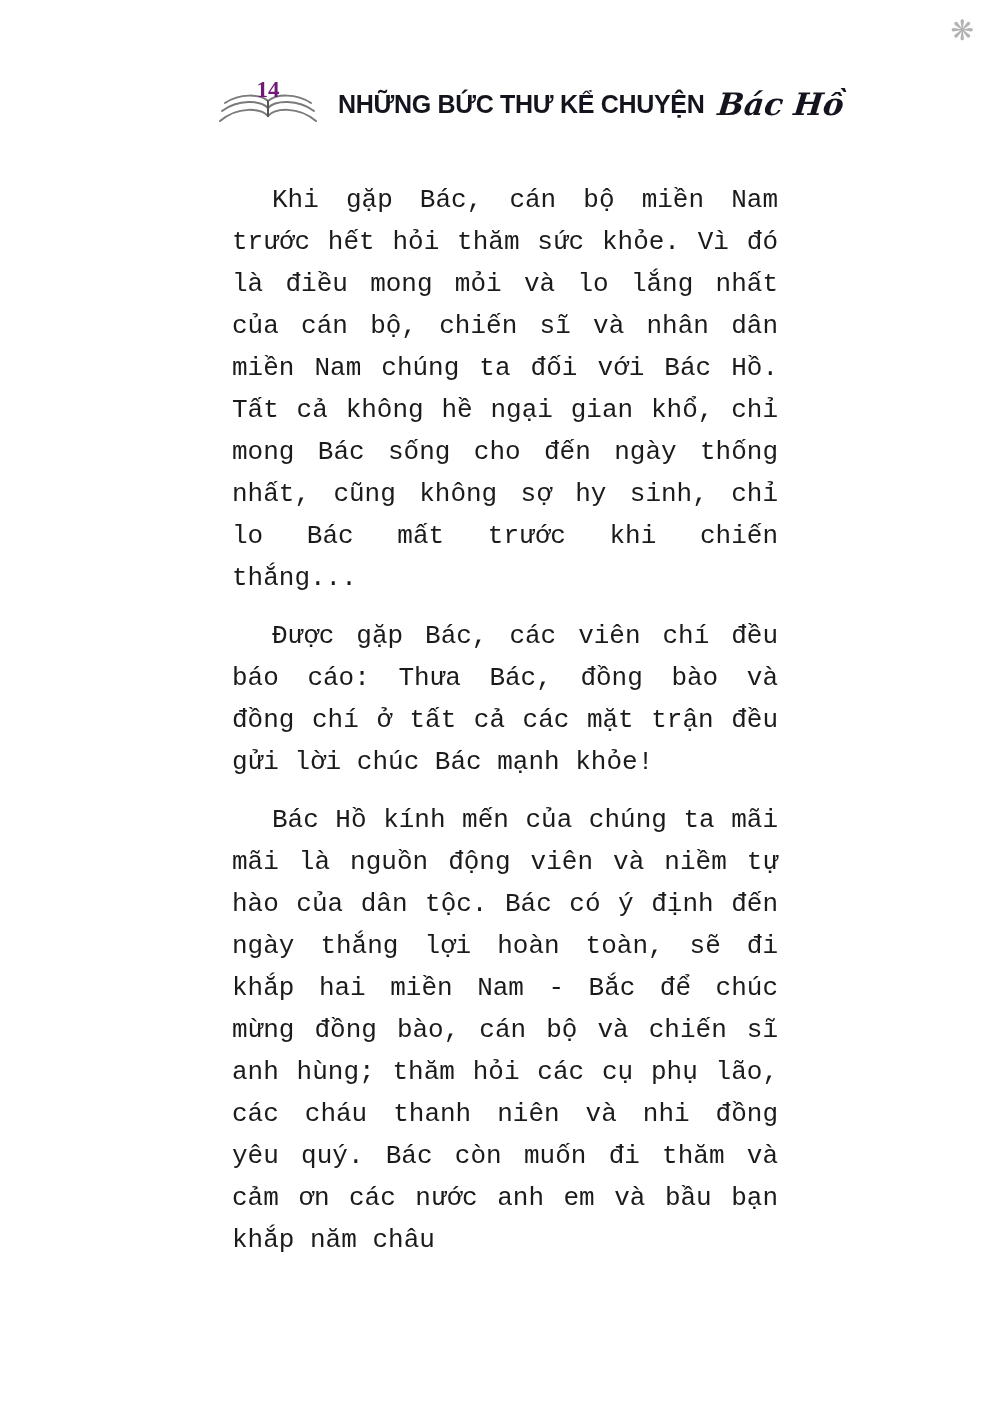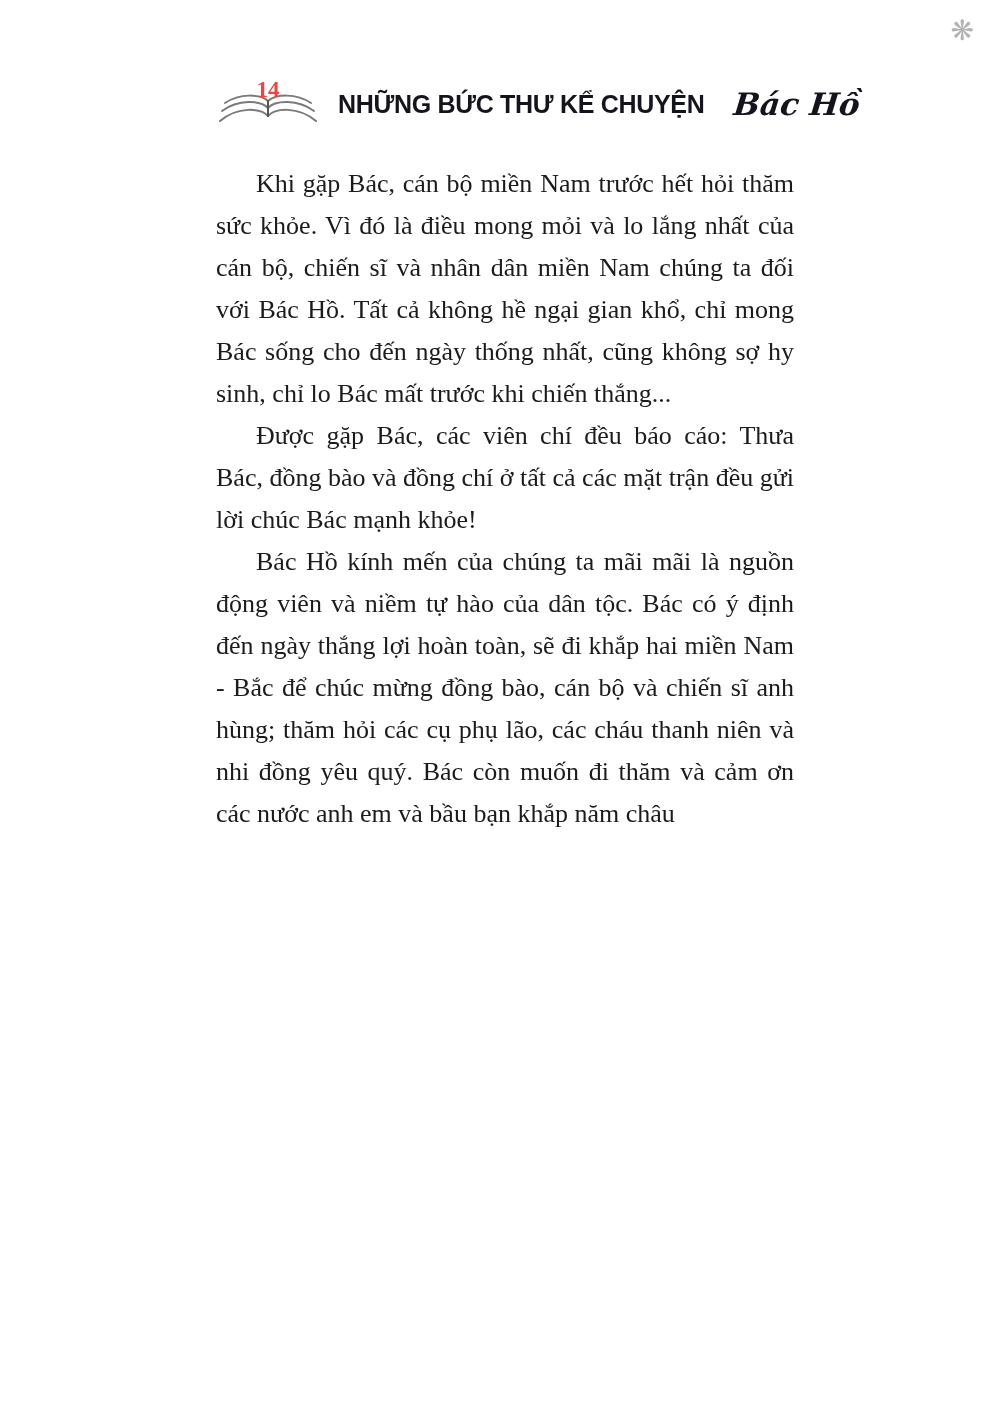--- a/index.html
+++ b/index.html
@@ -45,30 +45,30 @@
     top: 10px;
   }
   .page-num {
     position: absolute;
     top: 0px;
     left: 0;
     width: 100%;
     text-align: center;
     font-size: 23px;
     font-weight: bold;
-    color: #ef4444;
+    color: #701a75;
     font-family: "Liberation Serif", serif;
   }
   .header-title {
     font-family: "Liberation Sans", sans-serif;
     font-weight: 700;
     font-size: 25px;
     letter-spacing: -0.3px;
     color: #14141e;
-    margin: 0 16px 0 20px;
+    margin: 0 0 0 20px;
     white-space: nowrap;
   }
   .header-script {
     font-family: "DejaVu Serif", serif;
     font-style: italic;
     font-weight: bold;
     font-size: 31px;
     color: #14141e;
     margin-left: 14px;
     white-space: nowrap;
@@ -80,22 +80,23 @@
     position: absolute;
     top: 163px;
     left: 216px;
     width: 578px;
     font-size: 26px;
     line-height: 42px;
     text-align: justify;
     color: #1b1b1b;
   }
   .body-text p {
-    margin: 0;
+    margin: 16px;
     text-indent: 40px;
+    font-family: Liberation Mono, monospace;
   }
 </style>
 </head>
 <body>
 
 <div class="page">
 
   <span class="corner-icon">❋</span>
 
   <header class="page-header">

